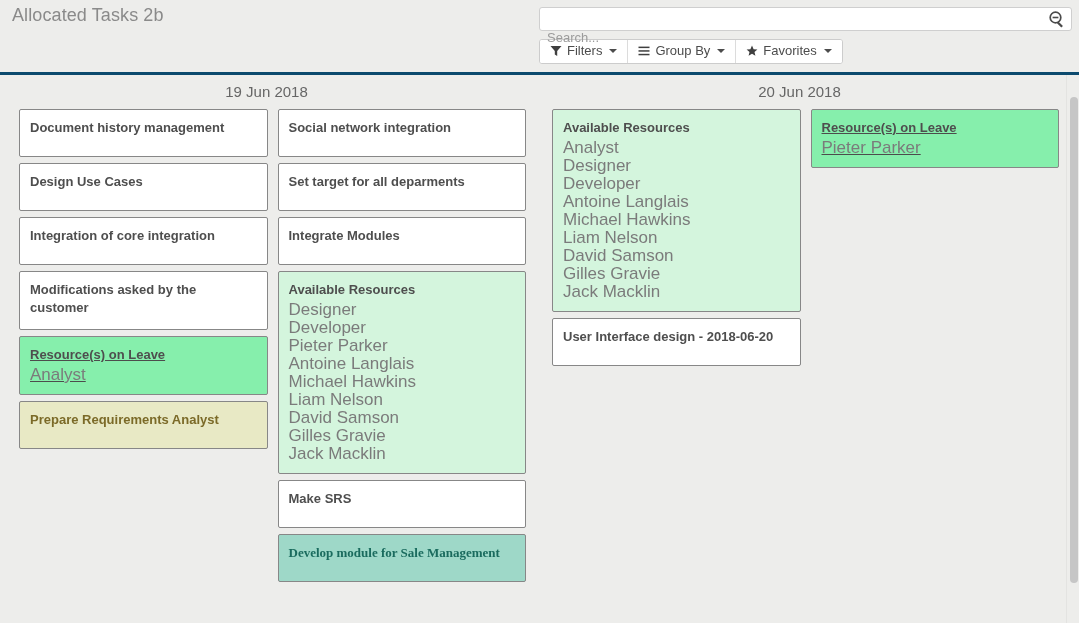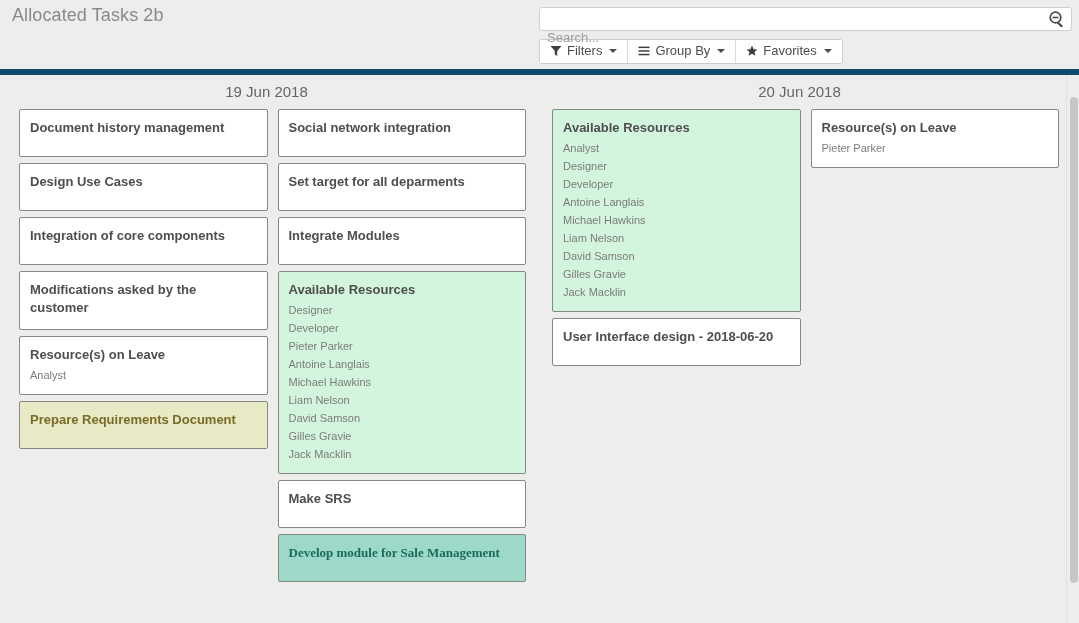--- a/index.html
+++ b/index.html
@@ -11,21 +11,21 @@
     font-family: "Liberation Sans", sans-serif;
     font-size: 13px;
     color: #4c4c4c;
   }
 
   
   #header {
     position: relative;
     height: 75px;
     background: #ededeb;
-    border-bottom: 6px solid #0c4a6e;
+    border-bottom: 3px solid #0c4a6e;
   }
   #page-title {
     position: absolute;
     left: 12px; top: 5px;
     font-size: 18px;
     font-weight: 400;
     color: #8a8a8a;
     letter-spacing: .1px;
   }
   #control-panel {
@@ -139,28 +139,28 @@
     cursor: pointer;
   }
   .card-title {
     font-weight: bold;
     font-size: 13px;
     color: #4e4e4e;
     line-height: 18px;
     margin-bottom: 2px;
   }
   .card-line {
-    font-size: 11px;
+    font-size: 17px;
     color: #7b7b7b;
     line-height: 18px;
   }
 
   .card.plain          { min-height: 48px; }
   .card.green          { background: #d4f5dd; min-height: 48px; }
-  .card.yellow         { background: #ffffff; min-height: 48px; }
+  .card.yellow         { background: #86efac; min-height: 48px; text-decoration: underline; }
   .card.yellow .card-title { color: #4e4e4e; }
   .card.olive          { background: #e8e9c5; min-height: 48px; }
   .card.olive .card-title  { color: #7b6a28; }
   .card.teal           { background: #9ed8c8; min-height: 48px; font-family: Liberation Serif, serif; }
   .card.teal .card-title   { color: #1a6b5e; }
 
   
   #scrollbar {
     position: absolute;
     right: 0; top: 0; bottom: 0;
@@ -240,31 +240,31 @@
         <div class="day-header">19 Jun 2018</div>
         <div class="slots">
           <div class="slot">
             <div class="card plain">
               <div class="card-title">Document history management</div>
             </div>
             <div class="card plain">
               <div class="card-title">Design Use Cases</div>
             </div>
             <div class="card plain">
-              <div class="card-title">Integration of core components</div>
+              <div class="card-title">Integration of core integration</div>
             </div>
             <div class="card plain">
               <div class="card-title">Modifications asked by the customer</div>
             </div>
             <div class="card yellow">
               <div class="card-title">Resource(s) on Leave</div>
               <div class="card-line">Analyst</div>
             </div>
             <div class="card olive">
-              <div class="card-title">Prepare Requirements Document</div>
+              <div class="card-title">Prepare Requirements Analyst</div>
             </div>
           </div>
           <div class="slot right">
             <div class="card plain">
               <div class="card-title">Social network integration</div>
             </div>
             <div class="card plain">
               <div class="card-title">Set target for all deparments</div>
             </div>
             <div class="card plain">

